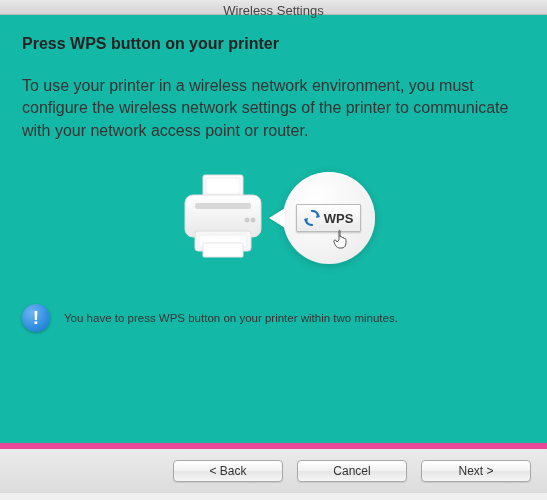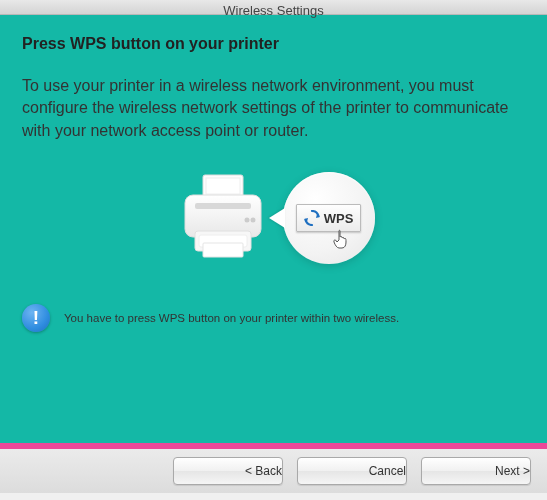--- a/index.html
+++ b/index.html
@@ -126,29 +126,29 @@
       height: 44px;
       background: linear-gradient(to bottom, #ebebeb 0%, #dcdcdc 100%);
       display: flex;
       align-items: center;
       justify-content: flex-end;
       padding: 0 16px;
       gap: 14px;
     }
     .mac-button {
       width: 110px;
-      height: 28px;
+      height: 22px;
       background: linear-gradient(to bottom, #ffffff 0%, #f1f1f1 48%, #e6e6e6 52%, #f5f5f5 100%);
       border: 1px solid #a9a9a9;
       border-radius: 4px;
       font-size: 12px;
       color: #333;
       box-shadow: 0 1px 1px rgba(0,0,0,0.1);
       cursor: default;
-      text-align: right;
+      text-align: center;
       line-height: 19px;
       font-family: inherit;
     }
   </style>
 </head>
 <body>
 
 <div class="titlebar">
   <span>Wireless Settings</span>
 </div>
@@ -201,21 +201,21 @@
           <path d="M8 3 C8 2 9 2 9 3 L9 9 C9 9 10 8 10.5 8.5 C11 9 11 10 11 10 C11 10 12 9 12.5 9.5 C13 10 13 11 13 11 C13 11 14 10 14.5 10.5 C15 11 15 12 15 14 C15 17 14 20 11 20 L8 20 C6 20 4 17 3 14 C2.5 12.5 3.5 11.5 4.5 12 L6 14 L8 12 Z" fill="#fff" stroke="#555" stroke-width="1"></path>
         </svg>
       </div>
     </div>
   </div>
 
   <div class="notice">
     <div class="info-badge">
       <span>!</span>
     </div>
-    <div class="notice-text">You have to press WPS button on your printer within two wireless.</div>
+    <div class="notice-text">You have to press WPS button on your printer within two minutes.</div>
   </div>
 </div>
 
 <div class="footer">
   <button class="mac-button">&lt; Back</button>
   <button class="mac-button">Cancel</button>
   <button class="mac-button">Next &gt;</button>
 </div>
 
 </body></html>

